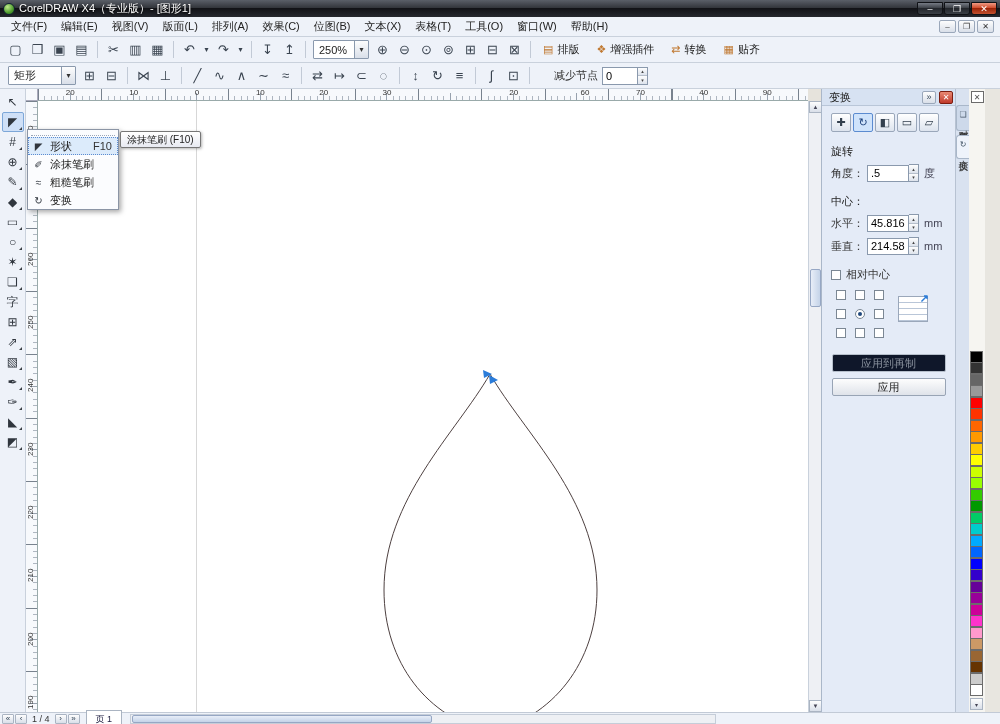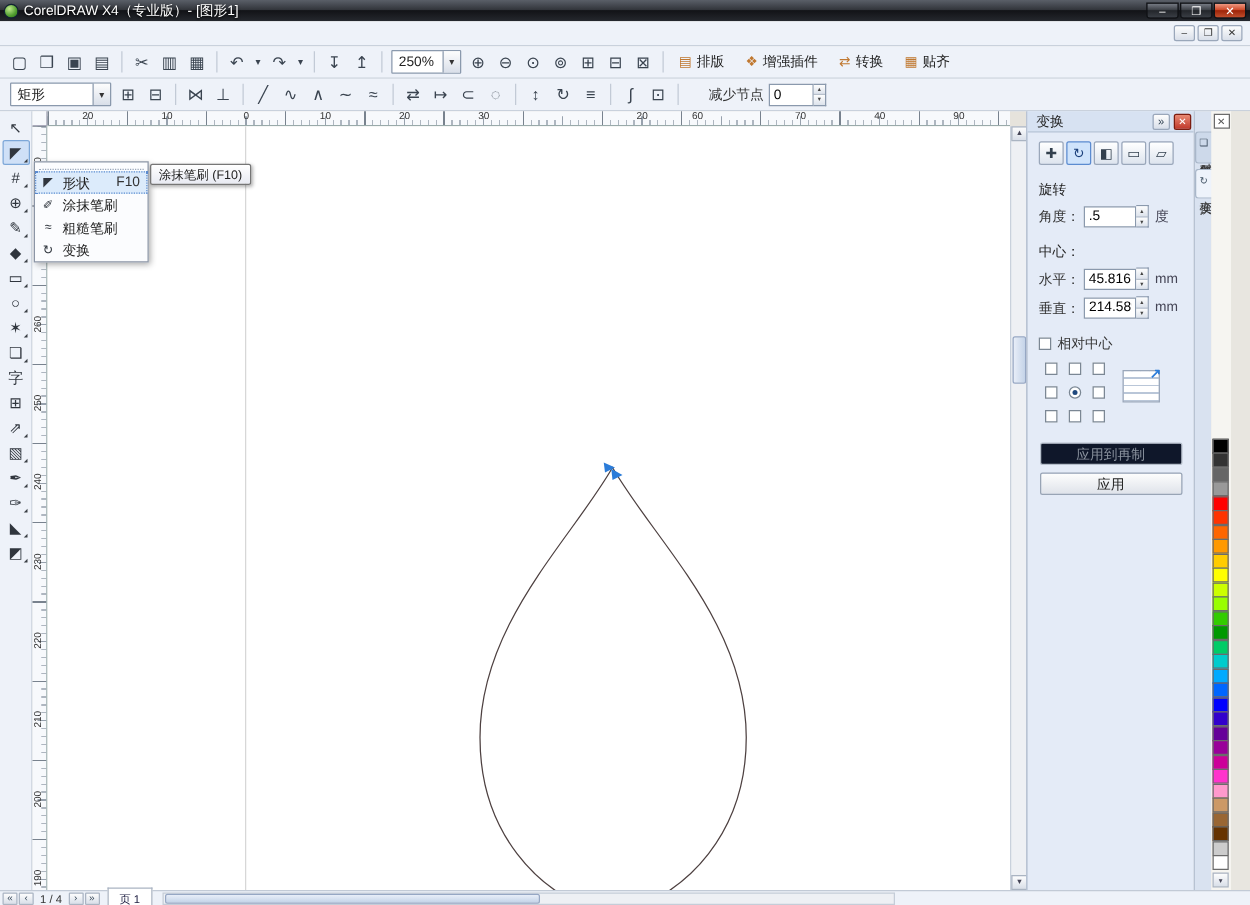--- a/index.html
+++ b/index.html
@@ -159,20 +159,34 @@
   <span id="app-icon"></span>
   <span id="title-text">CorelDRAW X4（专业版）- [图形1]</span>
   <span id="win-btns">
       <span class="win-btn minimize">–</span>
       <span class="win-btn maximize">❐</span>
       <span class="win-btn close">✕</span>
     </span>
 </div>
 
 <div id="menubar">
+  <span id="menu-items">
+      <span class="menu-item">文件(F)</span>
+      <span class="menu-item">编辑(E)</span>
+      <span class="menu-item">视图(V)</span>
+      <span class="menu-item">版面(L)</span>
+      <span class="menu-item">排列(A)</span>
+      <span class="menu-item">效果(C)</span>
+      <span class="menu-item">位图(B)</span>
+      <span class="menu-item">文本(X)</span>
+      <span class="menu-item">表格(T)</span>
+      <span class="menu-item">工具(O)</span>
+      <span class="menu-item">窗口(W)</span>
+      <span class="menu-item">帮助(H)</span>
+    </span>
   <span id="mdi-btns">
       <span class="mdi-btn">–</span>
       <span class="mdi-btn">❐</span>
       <span class="mdi-btn">✕</span>
     </span>
 </div>
 
 <div id="toolbar">
   <span id="tb-icons">
       <span class="tbtn">▢</span>
@@ -221,21 +235,21 @@
         <span class="tl-tx">转换</span>
       </span>
       <span class="tlbtn">
         <span class="tl-ic">▦</span>
         <span class="tl-tx">贴齐</span>
       </span>
     </span>
 </div>
 
 <div id="propbar">
-  <span class="combo" style="width:81px">
+  <span class="combo" style="width:68px">
     <span class="combo-tx" style="flex:1">矩形</span>
     <span class="combo-ar"></span>
   </span>
   <span id="pb-icons">
       <span class="tbtn">⊞</span>
       <span class="tbtn">⊟</span>
       <span class="tsep"></span>
       <span class="tbtn">⋈</span>
       <span class="tbtn">⊥</span>
       <span class="tsep"></span>
@@ -290,21 +304,21 @@
 <div id="ruler-origin"></div>
 <div id="hruler">
     <span class="hr-num" style="left: 32.3px;">20</span>
     <span class="hr-num" style="left: 95.65px;">10</span>
     <span class="hr-num" style="left: 159px;">0</span>
     <span class="hr-num" style="left: 222.35px;">10</span>
     <span class="hr-num" style="left: 285.7px;">20</span>
     <span class="hr-num" style="left: 349.05px;">30</span>
     <span class="hr-num" style="left: 412.4px; margin-top: 44px;">40</span>
     <span class="hr-num" style="left: 475.75px;">20</span>
-    <span class="hr-num" style="left: 514px; padding-left: 12px;">60</span>
+    <span class="hr-num" style="left: 541px; padding-left: 12px;">60</span>
     <span class="hr-num" style="left: 602.45px;">70</span>
     <span class="hr-num" style="left: 665.8px;">40</span>
     <span class="hr-num" style="left: 729.15px;">90</span>
   </div>
 <div id="vruler">
     <span class="vr-num" style="top: 26px;">280</span>
     <span class="vr-num" style="top: 89.35px;">270</span>
     <span class="vr-num" style="top: 152.7px;">260</span>
     <span class="vr-num" style="top: 216.05px;">250</span>
     <span class="vr-num" style="top: 279.4px;">240</span>

